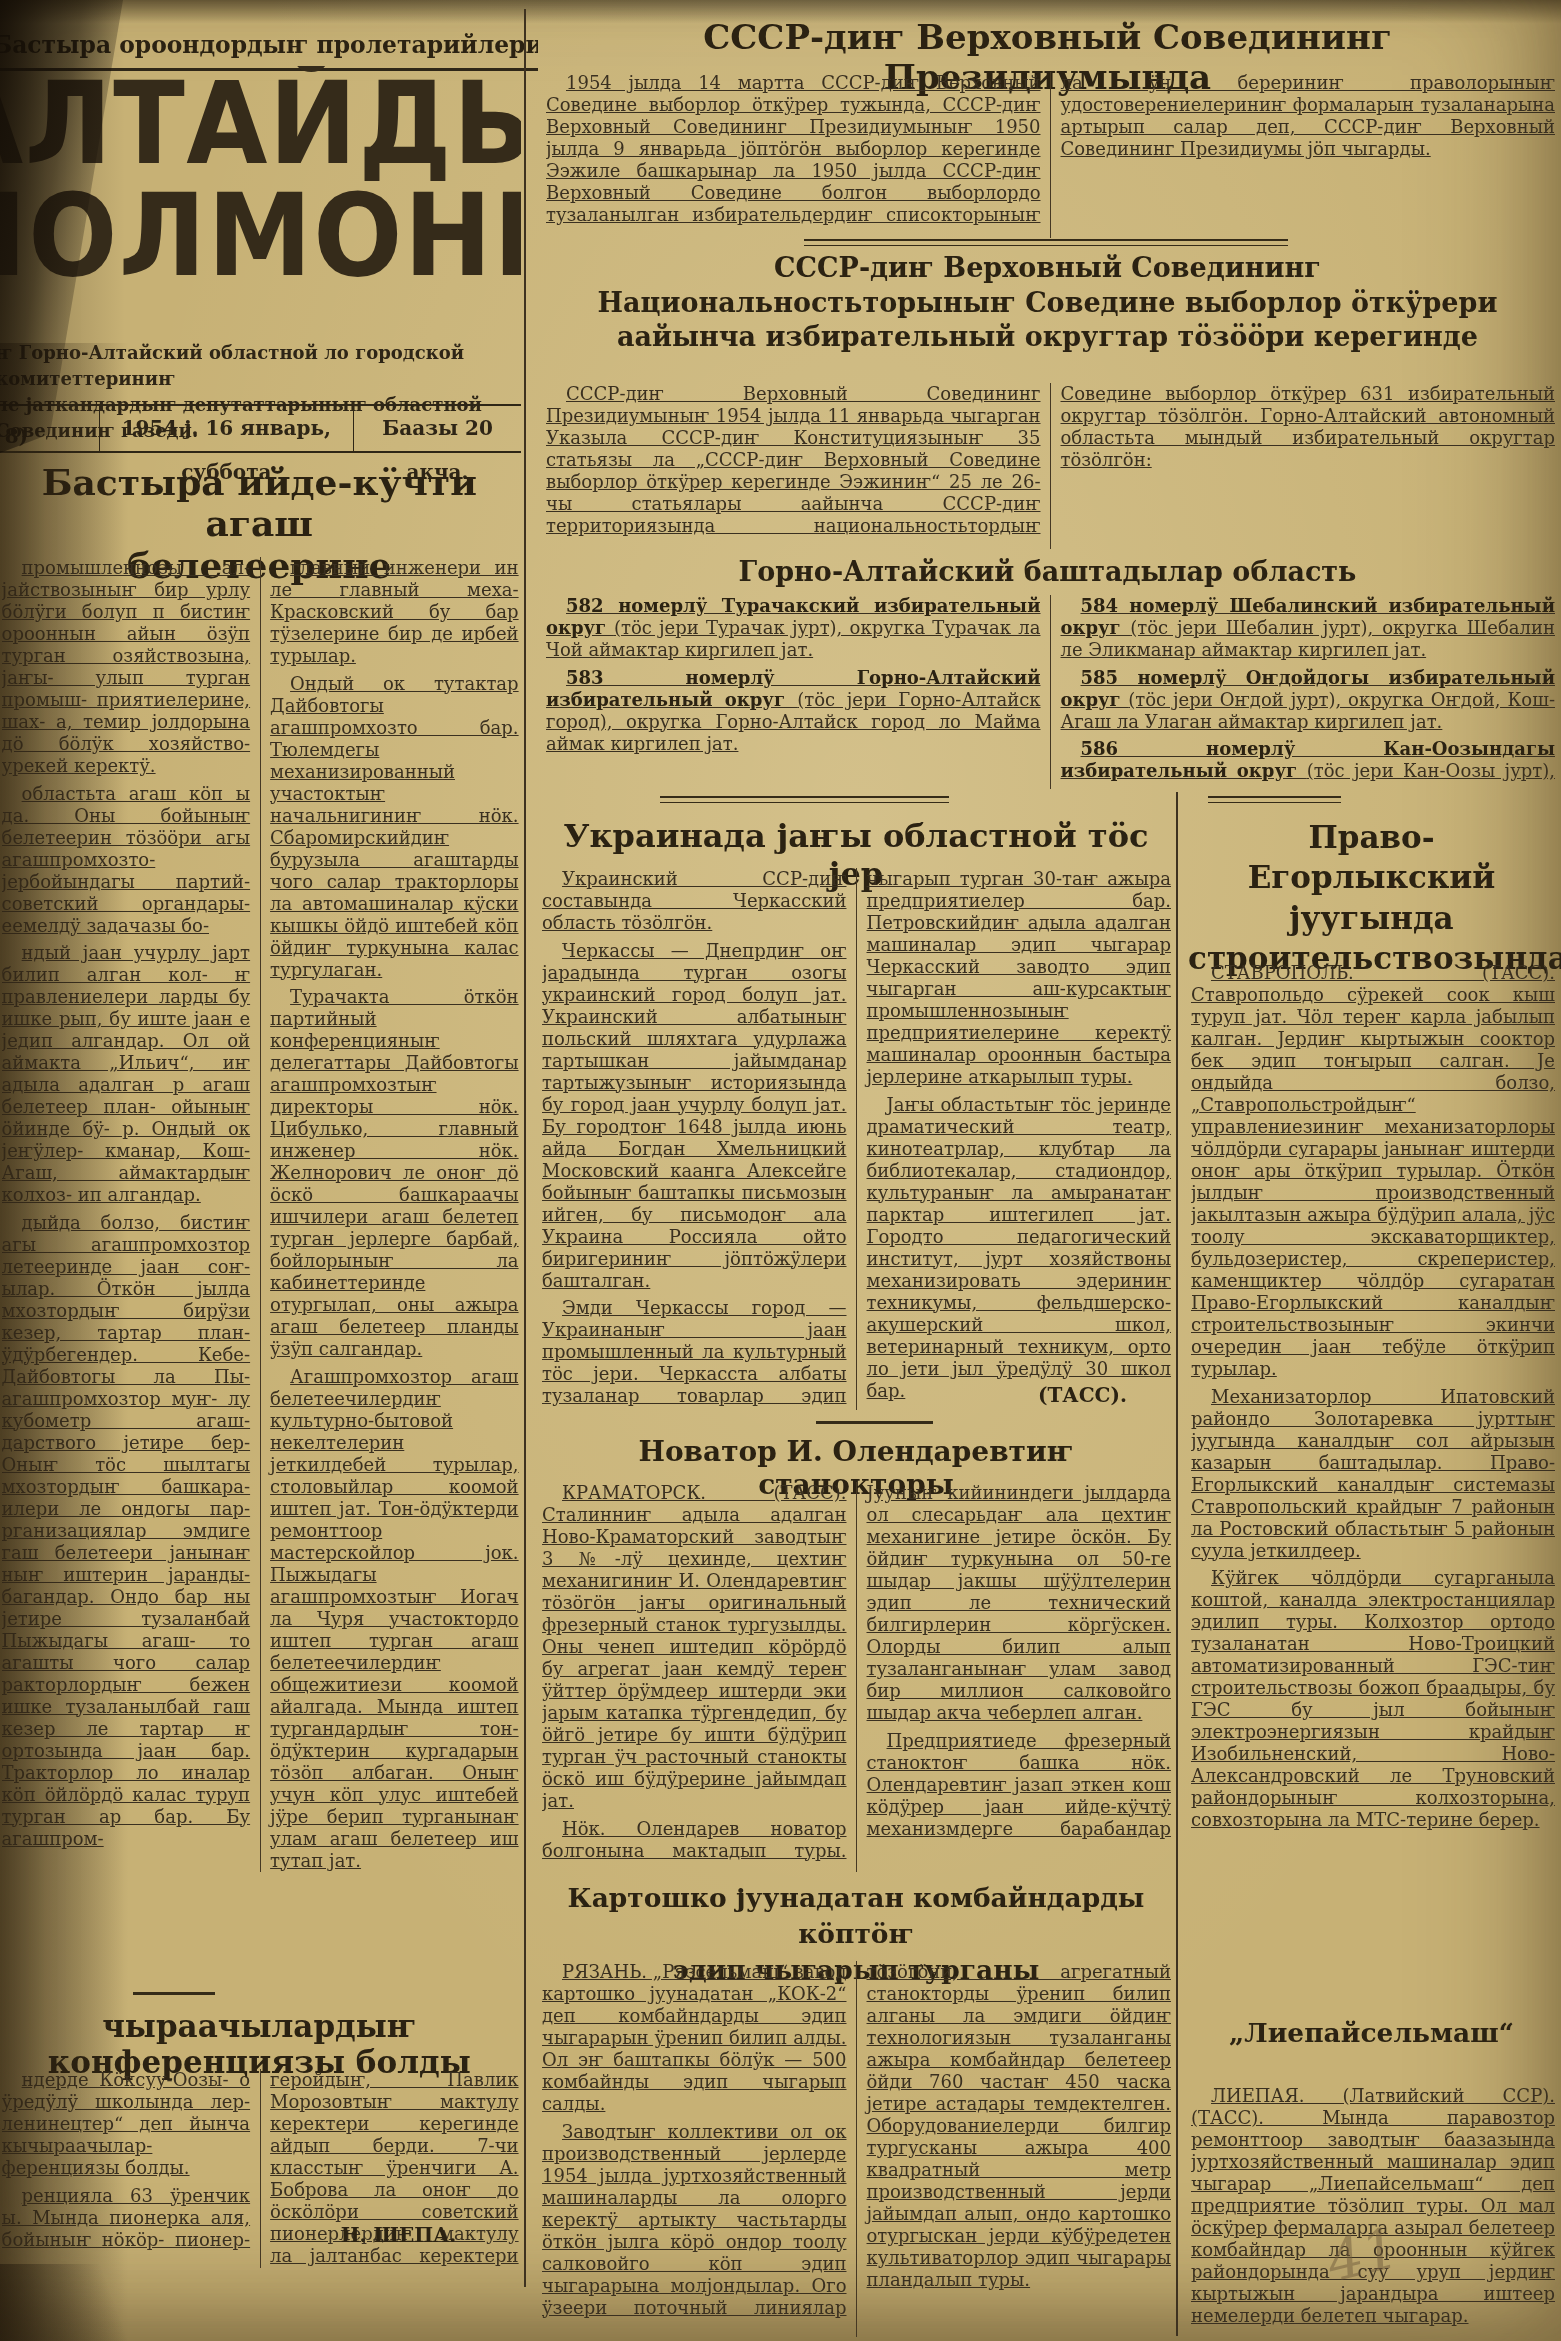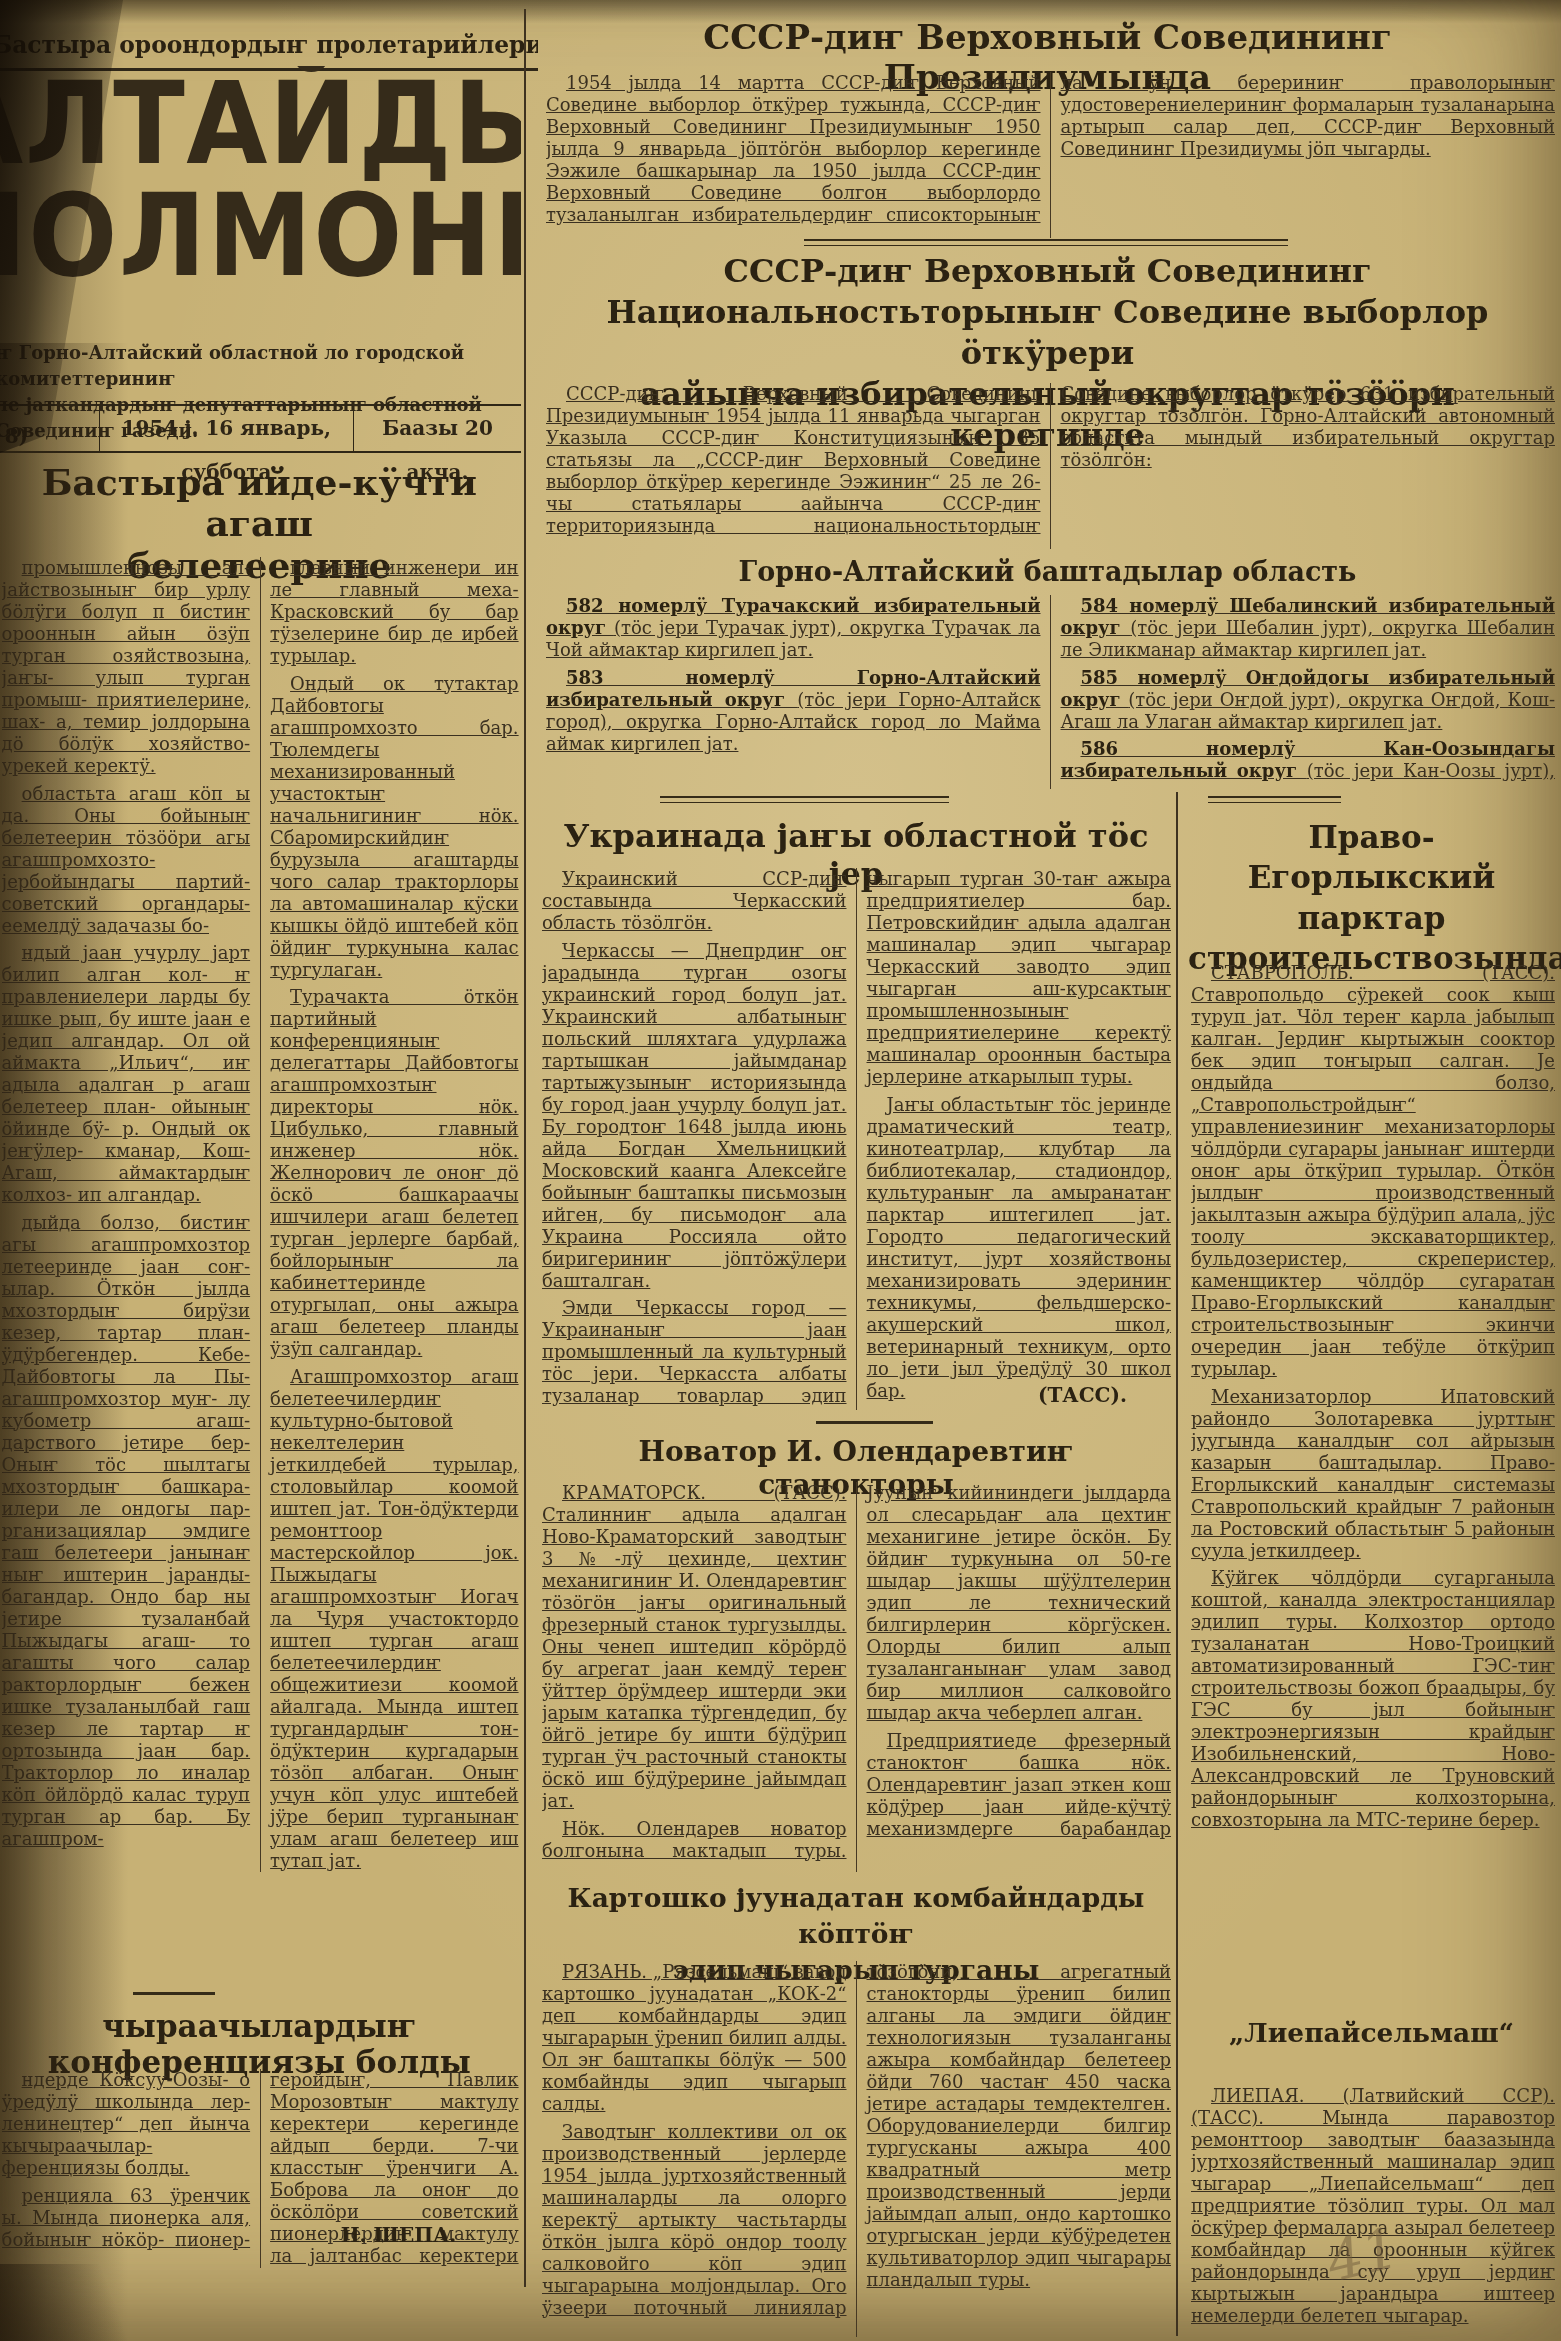--- a/index.html
+++ b/index.html
@@ -32,21 +32,21 @@
     border-bottom:3.1px solid #2f2718;color:#2b2212;white-space:nowrap;overflow:hidden;}
   #subtitle{left:-4.7px;top:340px;width:528px;font-weight:bold;font-size:18px;line-height:1.45;color:#2e2516;}
   #datebar{left:0;top:404px;width:521px;height:45px;border-top:2.3px solid #2e2616;border-bottom:2.3px solid #2e2616;
     display:flex;font-weight:bold;font-size:20px;color:#2e2516;}
   #datebar .c1{width:94px;border-right:1.6px solid #2e2616;display:flex;align-items:flex-end;padding:0 0 3.1px 4.7px;}
   #datebar .c2{flex:1;text-align:center;line-height:44px;border-right:1.6px solid #2e2616;}
   #datebar .c3{width:167px;text-align:center;line-height:44px;}
   
   #lead-title{left:-4.7px;top:462px;width:528px;font-size:36px;line-height:1.15;text-align:center;}
   #presidium-title{left:540px;top:17px;width:1015px;font-size:34px;text-align:center;}
-  #nat-title{left:540px;top:251px;width:1015px;font-size:32px;line-height:1.28;}
+  #nat-title{left:540px;top:251px;width:1015px;font-size:27px;line-height:1.28;}
   #nat-subhead{left:540px;top:556px;width:1015px;font-size:27px;text-align:center;}
   #ukraine-title{left:540px;top:817px;width:632px;font-size:32px;text-align:center;}
   #kanal-title{left:1188px;top:817px;width:367px;font-size:31px;line-height:1.3;}
   #novator-title{left:540px;top:1435px;width:632px;font-size:28px;text-align:center;}
   #kombain-title{left:540px;top:1880px;width:632px;font-size:26.5px;line-height:1.35;}
   #liepaja-title{left:1188px;top:2017px;width:367px;font-size:26.5px;text-align:center;}
   #readers-title{left:-6.2px;top:2008px;width:531px;font-size:31px;text-align:center;}
   
   #presidium-body{left:546px;top:72px;width:1009px;height:166px;}
   #nat-body{left:546px;top:383px;width:1009px;height:166px;}
@@ -152,21 +152,21 @@
   <div class="abs body cols2" id="ukraine-body">
       <p>Украинский ССР-диҥ составында Черкасский область тӧзӧлгӧн.</p>
       <p>Черкассы — Днепрдиҥ оҥ јарадында турган озогы украинский город болуп јат. Украинский албатыныҥ польский шляхтага удурлажа тартышкан јайымданар тартыжузыныҥ историязында бу город јаан учурлу болуп јат. Бу городтоҥ 1648 јылда июнь айда Богдан Хмельницкий Московский каанга Алексейге бойыныҥ баштапкы письмозын ийген, бу письмодоҥ ала Украина Россияла ойто биригериниҥ јӧптӧжӱлери башталган.</p>
       <p>Эмди Черкассы город — Украинаныҥ јаан промышленный ла культурный тӧс јери. Черкасста албаты тузаланар товарлар эдип чыгарып турган 30-таҥ ажыра предприятиелер бар. Петровскийдиҥ адыла адалган машиналар эдип чыгарар Черкасский заводто эдип чыгарган аш-курсактыҥ промышленнозыныҥ предприятиелерине керектӱ машиналар орооннын бастыра јерлерине аткарылып туры.</p>
       <p>Јаҥы областьтыҥ тӧс јеринде драматический театр, кинотеатрлар, клубтар ла библиотекалар, стадиондор, культураныҥ ла амыранатаҥ парктар иштегилеп јат. Городто педагогический институт, јурт хозяйствоны механизировать эдериниҥ техникумы, фельдшерско-акушерский школ, ветеринарный техникум, орто ло јети јыл ӱредӱлӱ 30 школ бар.</p>
     </div>
   <div class="abs byline" id="ukraine-byline">(ТАСС).</div>
 
   <div class="abs h headline" id="kanal-title">
       <p>Право-Егорлыкский</p>
-      <p>парктар</p>
+      <p>јуугында</p>
       <p>строительствозында</p>
     </div>
   <div class="abs body onecol" id="kanal-body">
       <p>СТАВРОПОЛЬ. (ТАСС). Ставропольдо сӱрекей соок кыш туруп јат. Чӧл тереҥ карла јабылып калган. Јердиҥ кыртыжын сооктор бек эдип тоҥырып салган. Је ондыйда болзо, „Ставропольстройдыҥ“ управлениезиниҥ механизаторлоры чӧлдӧрди сугарары јанынаҥ иштерди оноҥ ары ӧткӱрип турылар. Ӧткӧн јылдыҥ производственный јакылтазын ажыра бӱдӱрип алала, јӱс тоолу экскаваторщиктер, бульдозеристер, скреперистер, каменщиктер чӧлдӧр сугаратан Право-Егорлыкский каналдыҥ строительствозыныҥ экинчи очередин јаан тебӱле ӧткӱрип турылар.</p>
       <p>Механизаторлор Ипатовский райондо Золотаревка јурттыҥ јуугында каналдыҥ сол айрызын казарын баштадылар. Право-Егорлыкский каналдыҥ системазы Ставропольский крайдыҥ 7 районын ла Ростовский областьтыҥ 5 районын суула јеткилдеер.</p>
       <p>Кӱйгек чӧлдӧрди сугарганыла коштой, каналда электростанциялар эдилип туры. Колхозтор ортодо тузаланатан Ново-Троицкий автоматизированный ГЭС-тиҥ строительствозы божоп браадыры, бу ГЭС бу јыл бойыныҥ электроэнергиязын крайдыҥ Изобильненский, Ново-Александровский ле Труновский райондорыныҥ колхозторына, совхозторына ла МТС-терине берер.</p>
     </div>
 
   <div class="abs h headline" id="novator-title">Новатор И. Олендаревтиҥ станокторы</div>
   <div class="abs body cols2" id="novator-body">

